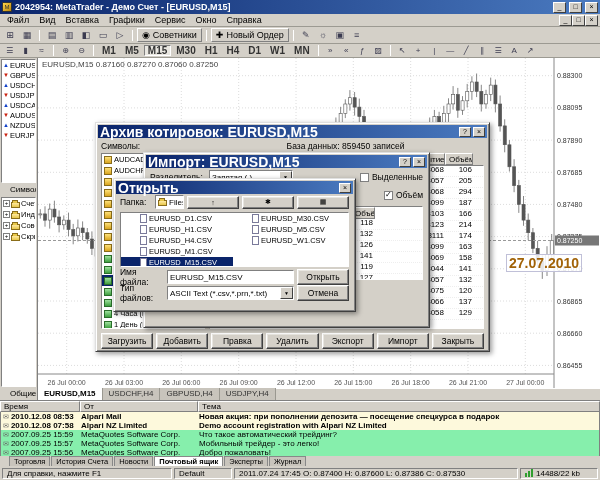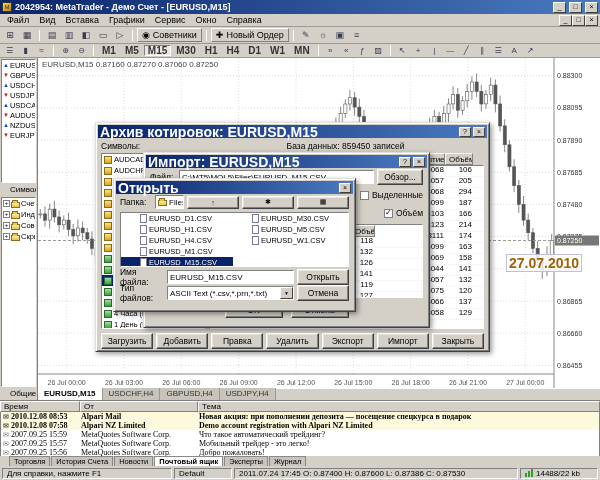--- a/index.html
+++ b/index.html
@@ -43,21 +43,21 @@
   .chart-wrap{position:relative;width:562px;height:330px;background:#fff;}
   .ohlc-line{position:absolute;top:2px;left:4px;font-size:8px;color:#444;z-index:2;white-space:nowrap;}
   .big-date{position:absolute;left:468px;top:196px;font-size:14px;font-weight:bold;color:#a16207;background:rgba(255,255,255,.85);border:1px solid #c0c0d8;padding:0 2px;z-index:2;}
   .chart-tabs{height:12px;display:flex;background:#d4d0c8;border-top:1px solid #fff;align-items:flex-end;}
   .chart-tab{padding:0 6px;font-size:8px;line-height:11px;height:12px;border-right:1px solid #9a9890;color:#333;background:#c8c4bc;}
   .chart-tab.active{background:#fff;font-weight:bold;color:#000;}
   
   .terminal{height:66px;display:flex;flex-direction:column;border-top:1px solid #808080;background:#d4d0c8;}
   .term-head{height:11px;display:flex;}
   .th{font-size:8px;padding:0 3px;border:1px solid;border-color:#fff #808080 #808080 #fff;background:#d4d0c8;display:inline-flex;align-items:center;white-space:nowrap;overflow:hidden;}
-  .term-body{flex:1;background:#ffffff;overflow:hidden;border-left:1px solid #808080;border-right:1px solid #808080;font-family:Liberation Serif, serif;}
+  .term-body{flex:1;background:#86efac;overflow:hidden;border-left:1px solid #808080;border-right:1px solid #808080;}
   .term-row{display:flex;height:9px;font-size:8px;align-items:center;white-space:nowrap;overflow:hidden;}
   .term-row.bold{font-weight:bold;background:#fdf9dc;}
   .tr-time{width:80px;padding-left:2px;display:inline-flex;gap:2px;align-items:center;flex:none;}
   .mail-ico{font-size:7px;color:#666;}
   .tr-from{width:118px;flex:none;overflow:hidden;}
   .tr-subj{flex:1;overflow:hidden;}
   .term-tabs{height:10px;display:flex;align-items:flex-end;padding-left:9px;gap:1px;background:#d4d0c8;}
   .term-tab{font-size:7.5px;padding:0 4px;height:10px;line-height:10px;background:#c8c4bc;border:1px solid #888;border-bottom:none;white-space:nowrap;}
   .term-tab.active{background:#fff;font-weight:bold;}
   
@@ -832,25 +832,20 @@
     </div>
 </div>
 
 <div class="dialog imp">
   <div class="dlg-title">
     <span class="t">Импорт: EURUSD,M15</span>
     <span class="dlg-btn">?</span>
     <span class="dlg-btn">×</span>
   </div>
   <div class="form-row">
-    <label style="width:26px;flex:none">Файл:</label>
-    <input class="txt sunken" value="C:\MT5\MQL5\Files\EURUSD_M15.CSV" style="">
-    <span class="btn" style="width:46px;flex:none">Обзор...</span>
-  </div>
-  <div class="form-row">
     <label style="width:56px;flex:none">Разделитель:</label>
     <span class="combo sunken" style="width:84px">
       <span>Запятая (,)</span>
       <span class="drop">▼</span>
     </span>
     <span class="spacer"></span>
     <span class="cb"></span>
     <label>Выделенные</label>
   </div>
   <div class="form-row">

